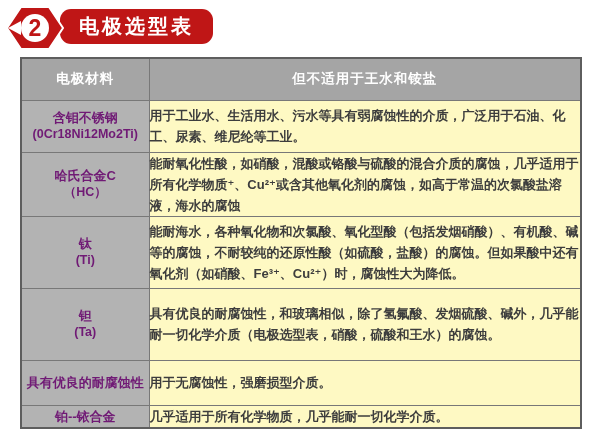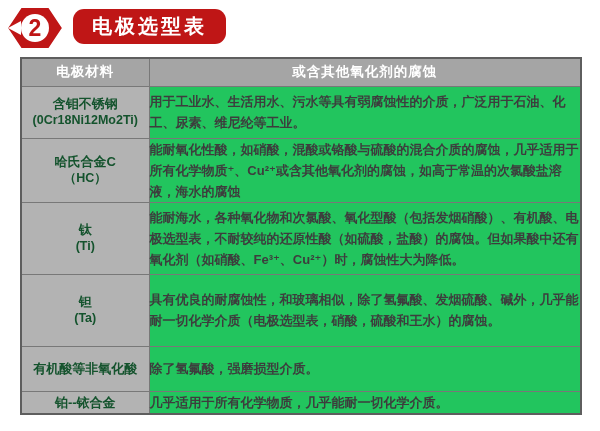--- a/index.html
+++ b/index.html
@@ -10,49 +10,49 @@
     --outer_border:#5e5e5e;
     --text_dark:#3d3d3d;
   }
   html,body{margin:0;padding:0;background:#ffffff;}
   .page{
     position:relative;width:600px;height:431px;background:#ffffff;overflow:hidden;
     font-family:"Liberation Sans","DejaVu Sans",sans-serif;
   }
   .badge{position:absolute;left:5px;top:3px;width:60px;height:50px;z-index:2;}
   .banner{
-    position:absolute;left:73px;top:9px;width:153px;height:35px;z-index:1;
+    position:absolute;left:60px;top:9px;width:153px;height:35px;z-index:1;
     background:var(--accent_red);border-radius:11px;
     display:flex;align-items:center;justify-content:center;
   }
   .banner-title{
     color:#ffffff;font-weight:bold;font-size:20px;letter-spacing:3px;white-space:nowrap;
   }
   table.electrode{
     position:absolute;left:20px;top:57px;width:560px;
     border-collapse:collapse;table-layout:fixed;
     border:2px solid var(--outer_border);
   }
   table.electrode th,table.electrode td{
     border:1px solid var(--border_gray);
     padding:0;
   }
-  thead tr{height:28px;font-family:Liberation Serif, serif;}
+  thead tr{height:42px;font-family:Liberation Serif, serif;}
   thead th{
     background:var(--header_gray);color:#ffffff;
     font-size:13.5px;font-weight:bold;letter-spacing:1px;text-align:center;
   }
   td.mat{
-    background:var(--material_gray);color:#14532d;
+    background:var(--material_gray);color:#701a75;
     text-align:center;vertical-align:middle;
     font-weight:bold;font-size:13px;line-height:1.35;
   }
   td.mat .sub{font-size:12.5px;font-weight:bold;}
   td.desc{
-    background:#22c55e;color:var(--text_dark);
+    background:#fef9c3;color:var(--text_dark);
     font-size:13px;font-weight:bold;line-height:1.62;
     padding:2px 10px 2px 11px;vertical-align:middle;text-align:left;
   }
   tbody tr:nth-child(1){height:52px;}
   tbody tr:nth-child(2){height:43px;}
   tbody tr:nth-child(3){height:72px;}
   tbody tr:nth-child(4){height:72px;}
   tbody tr:nth-child(5){height:45px;}
   tbody tr:nth-child(6){height:23px;}
   tbody tr:nth-child(7){height:35px;}
@@ -74,21 +74,21 @@
   </div>
 
   <table class="electrode">
     <colgroup>
       <col style="width:128px">
       <col style="width:432px">
     </colgroup>
     <thead>
       <tr>
         <th>电极材料</th>
-        <th>或含其他氧化剂的腐蚀</th>
+        <th>但不适用于王水和铵盐</th>
       </tr>
     </thead>
     <tbody>
       <tr>
         <td class="mat">
           <div class="name">含钼不锈钢</div>
           <div class="sub">(0Cr18Ni12Mo2Ti)</div>
         </td>
         <td class="desc">用于工业水、生活用水、污水等具有弱腐蚀性的介质，广泛用于石油、化工、尿素、维尼纶等工业。</td>
       </tr>
@@ -97,35 +97,35 @@
           <div class="name">哈氏合金C</div>
           <div class="sub">（HC）</div>
         </td>
         <td class="desc">能耐氧化性酸，如硝酸，混酸或铬酸与硫酸的混合介质的腐蚀，几乎适用于所有化学物质⁺、Cu²⁺或含其他氧化剂的腐蚀，如高于常温的次氯酸盐溶液，海水的腐蚀</td>
       </tr>
       <tr>
         <td class="mat">
           <div class="name">钛</div>
           <div class="sub">(Ti)</div>
         </td>
-        <td class="desc">能耐海水，各种氧化物和次氯酸、氧化型酸（包括发烟硝酸）、有机酸、电极选型表，不耐较纯的还原性酸（如硫酸，盐酸）的腐蚀。但如果酸中还有氧化剂（如硝酸、Fe³⁺、Cu²⁺）时，腐蚀性大为降低。</td>
+        <td class="desc">能耐海水，各种氧化物和次氯酸、氧化型酸（包括发烟硝酸）、有机酸、碱等的腐蚀，不耐较纯的还原性酸（如硫酸，盐酸）的腐蚀。但如果酸中还有氧化剂（如硝酸、Fe³⁺、Cu²⁺）时，腐蚀性大为降低。</td>
       </tr>
       <tr>
         <td class="mat">
           <div class="name">钽</div>
           <div class="sub">(Ta)</div>
         </td>
         <td class="desc">具有优良的耐腐蚀性，和玻璃相似，除了氢氟酸、发烟硫酸、碱外，几乎能耐一切化学介质（电极选型表，硝酸，硫酸和王水）的腐蚀。</td>
       </tr>
       <tr>
         <td class="mat">
-          <div class="name">有机酸等非氧化酸</div>
+          <div class="name">具有优良的耐腐蚀性</div>
           <div class="sub"></div>
         </td>
-        <td class="desc">除了氢氟酸，强磨损型介质。</td>
+        <td class="desc">用于无腐蚀性，强磨损型介质。</td>
       </tr>
       <tr>
         <td class="mat">
           <div class="name">铂--铱合金</div>
           <div class="sub"></div>
         </td>
         <td class="desc">几乎适用于所有化学物质，几乎能耐一切化学介质。</td>
       </tr>
     </tbody>
   </table>

